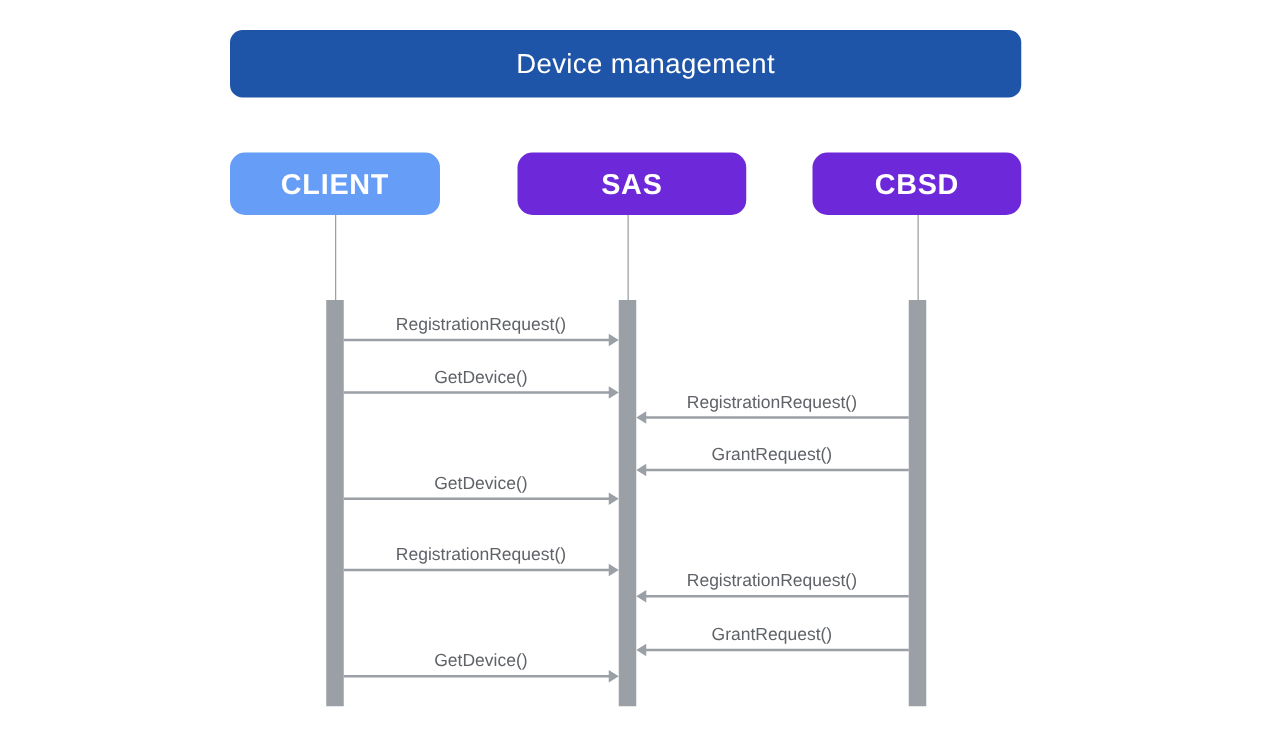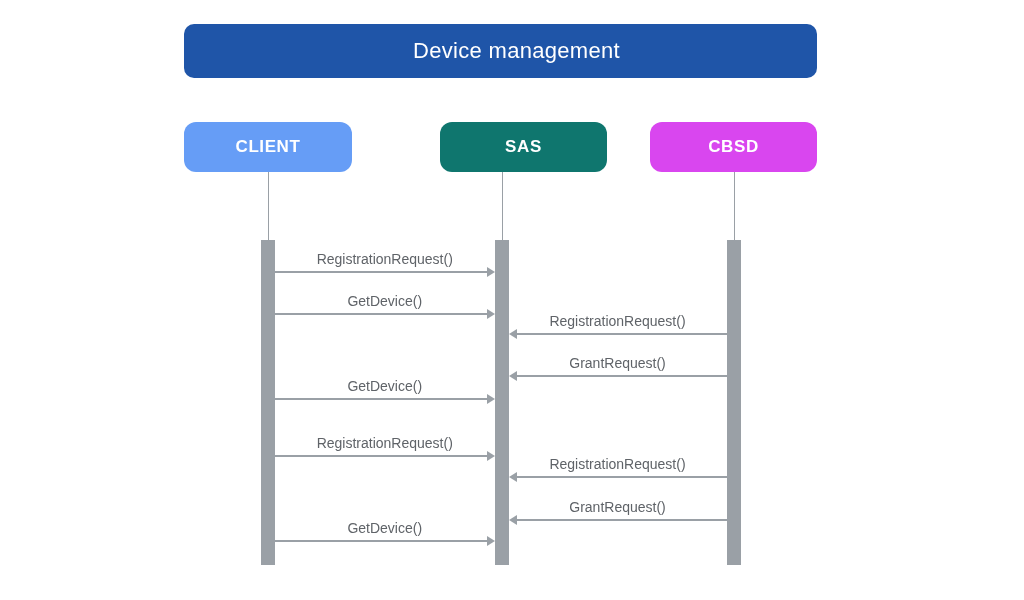--- a/index.html
+++ b/index.html
@@ -26,21 +26,21 @@
     letter-spacing: 0.3px;
     padding-left: 32px;
   }
 
   .actor-box {
     position: absolute;
     top: 122px; height: 50px;
     border-radius: 12px;
     display: flex; align-items: center; justify-content: center;
     color: #ffffff;
-    font-size: 17px;
+    font-size: 23px;
     font-weight: 700;
     letter-spacing: 0.6px;
   }
 
   .lifeline {
     position: absolute;
     width: 1px;
     background: #9aa0a6;
   }
 
@@ -76,26 +76,26 @@
 <body>
 
 <div class="canvas">
   <div class="title-bar" style="background: rgb(31, 85, 168);">Device management</div>
   <div id="actors">
       <div class="actor-box" style="left: 184px; width: 168px; background: rgb(102, 157, 246);">
         <span>CLIENT</span>
       </div>
       <div class="lifeline" style="left: 268px; top: 172px; height: 68px;"></div>
       <div class="activation-bar" style="left: 261px; top: 240px; width: 14px; height: 325px;"></div>
-      <div class="actor-box" style="left: 440px; width: 167px; background: #0f766e;">
+      <div class="actor-box" style="left: 414px; width: 183px; background: #6d28d9;">
         <span>SAS</span>
       </div>
       <div class="lifeline" style="left: 501.5px; top: 172px; height: 68px;"></div>
       <div class="activation-bar" style="left: 494.5px; top: 240px; width: 14px; height: 325px;"></div>
-      <div class="actor-box" style="left: 650px; width: 167px; background: #d946ef;">
+      <div class="actor-box" style="left: 650px; width: 167px; background: #6d28d9;">
         <span>CBSD</span>
       </div>
       <div class="lifeline" style="left: 733.5px; top: 172px; height: 68px;"></div>
       <div class="activation-bar" style="left: 726.5px; top: 240px; width: 14px; height: 325px;"></div>
     </div>
   <div id="messages">
       <div class="msg-line" style="left: 275px; top: 271px; width: 212.5px;"></div>
       <div class="msg-head right" style="left: 486.5px; top: 267px;"></div>
       <div class="msg-label" style="left: 384.75px; top: 251px; color: rgb(95, 99, 104);">RegistrationRequest()</div>
       <div class="msg-line" style="left: 275px; top: 313px; width: 212.5px;"></div>

